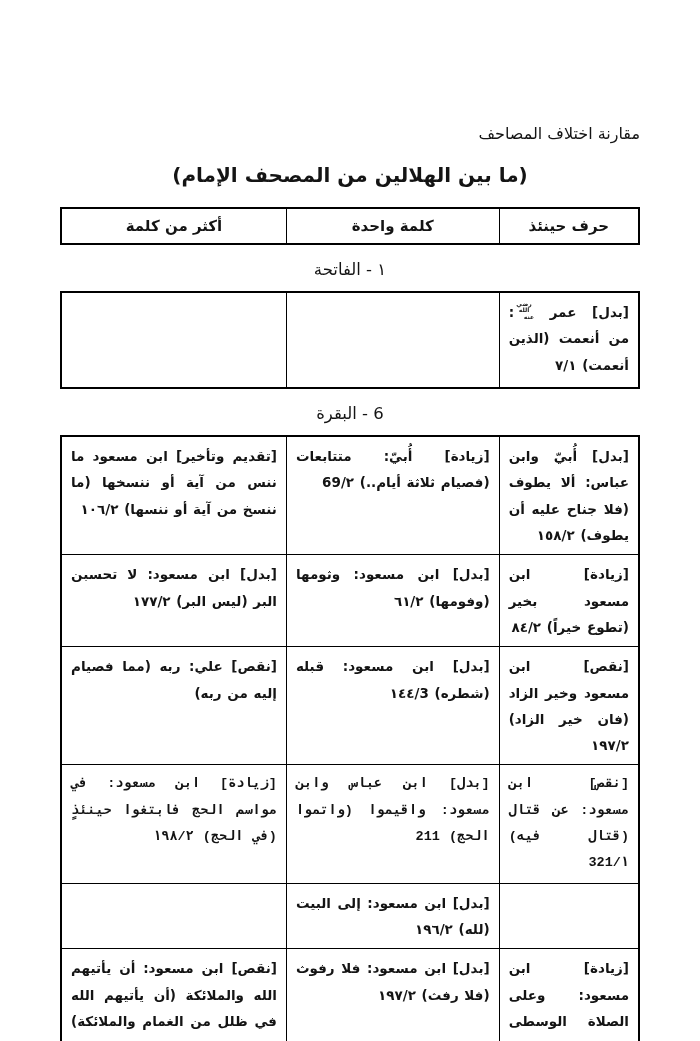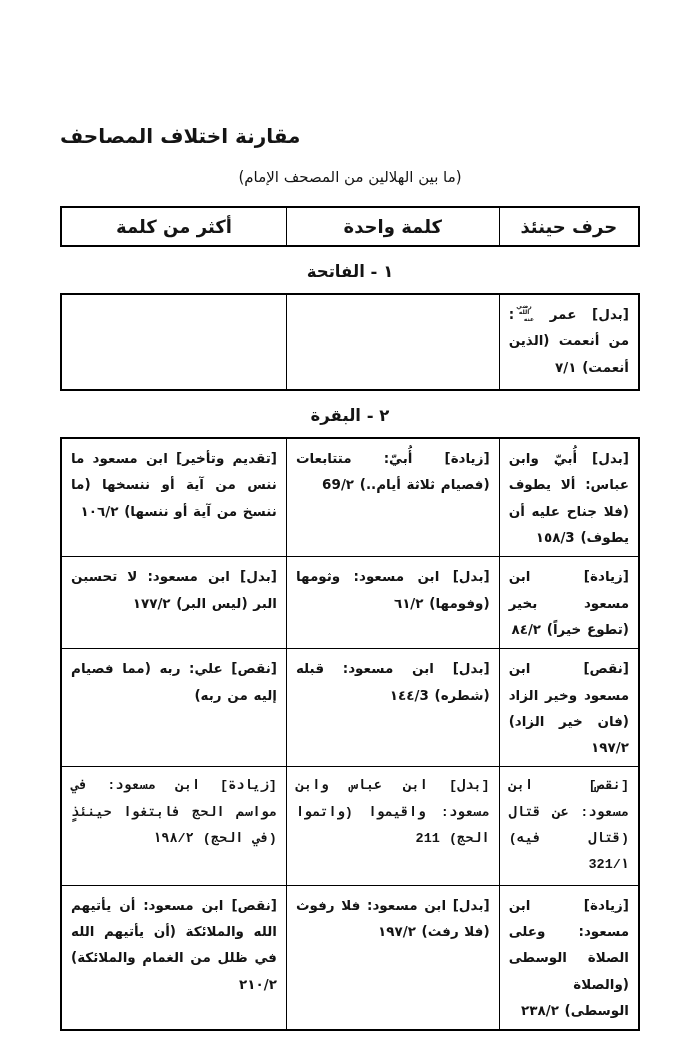--- a/index.html
+++ b/index.html
@@ -12,60 +12,60 @@
     height: 1041px;
     font-family: "DejaVu Sans", sans-serif;
     direction: rtl;
     color: #141414;
     overflow: hidden;
   }
   .sheet {
     padding: 124px 60px 0 60px;
   }
   .doc-title {
-    text-align: left;
-    font-size: 20px;
-    font-weight: bold;
+    text-align: right;
+    font-size: 16px;
+    font-weight: normal;
     margin: 0 0 20px 0;
   }
   .doc-subtitle {
     text-align: center;
-    font-size: 15px;
-    font-weight: normal;
+    font-size: 20px;
+    font-weight: bold;
     margin: 0 0 20px 0;
   }
   table.cmp {
     width: 100%;
     border-collapse: collapse;
     table-layout: fixed;
     border: 2.5px solid #000;
   }
   table.cmp th, table.cmp td {
     border: 1.5px solid #000;
   }
   table.cmp th {
-    font-size: 18px;
+    font-size: 15px;
     font-weight: bold;
     padding: 8px 4px;
     text-align: center;
   }
   table.cmp td {
     vertical-align: top;
     padding: 6px 9px;
     font-size: 13.5px;
     font-weight: bold;
     line-height: 1.95;
     text-align: justify;
     text-align-last: right;
     word-spacing: 1px;
   }
   .section-heading {
     text-align: center;
     font-size: 16.5px;
-    font-weight: bold;
+    font-weight: normal;
     margin: 15px 0 12px 0;
   }
   .t-fatiha td { height: 82px; }
   .row-1 td { height: 82px; margin-top: 44px; }
   .row-2 td { height: 56px; }
   .row-3 td { height: 70px; }
   .row-4 td { height: 62px; font-family: Liberation Mono, monospace; }
   .row-5 td { height: 38px; }
   .row-6 td { height: 88px; }
   .honorific {
@@ -112,49 +112,54 @@
     </colgroup>
     <tbody>
         <tr class="t-fatiha">
       <td><span>[بدل] عمر </span><span class="honorific">رضي الله عنه</span><span>: من أنعمت (الذين أنعمت) ٧/١</span></td>
       <td></td>
       <td></td>
     </tr>
   </tbody>
     </table>
 
-  <div class="section-heading">٢ - البقرة</div>
+  <div class="section-heading">6 - البقرة</div>
 
   <table class="cmp">
     <colgroup>
       <col style="width:24.2%">
       <col style="width:36.8%">
       <col style="width:39%">
     </colgroup>
     <tbody>
         <tr class="row-1">
-      <td>[بدل] أُبيّ وابن عباس: ألا يطوف (فلا جناح عليه أن يطوف) ١٥٨/3</td>
+      <td>[بدل] أُبيّ وابن عباس: ألا يطوف (فلا جناح عليه أن يطوف) ١٥٨/٢</td>
       <td>[زيادة] أُبيّ: متتابعات (فصيام ثلاثة أيام..) 69/٢</td>
       <td>[تقديم وتأخير] ابن مسعود ما ننس من آية أو ننسخها (ما ننسخ من آية أو ننسها) ١٠٦/٢</td>
     </tr>
     <tr class="row-2">
       <td>[زيادة] ابن مسعود بخير (تطوع خيراً) ٨٤/٢</td>
       <td>[بدل] ابن مسعود: وثومها (وفومها) ٦١/٢</td>
       <td>[بدل] ابن مسعود: لا تحسبن البر (ليس البر) ١٧٧/٢</td>
     </tr>
     <tr class="row-3">
       <td>[نقص] ابن مسعود وخير الزاد (فان خير الزاد) ١٩٧/٢</td>
       <td>[بدل] ابن مسعود: قبله (شطره) ١٤٤/3</td>
       <td>[نقص] علي: ربه (مما فصيام إليه من ربه)</td>
     </tr>
     <tr class="row-4">
       <td>[نقص] ابن مسعود: عن قتال (قتال فيه) 321/١</td>
       <td>[بدل] ابن عباس وابن مسعود: واقيموا (واتموا الحج) 211</td>
       <td>[زيادة] ابن مسعود: في مواسم الحج فابتغوا حينئذٍ (في الحج) ١٩٨/٢</td>
     </tr>
+    <tr class="row-5">
+      <td></td>
+      <td>[بدل] ابن مسعود: إلى البيت (لله) ١٩٦/٢</td>
+      <td></td>
+    </tr>
     <tr class="row-6">
       <td>[زيادة] ابن مسعود: وعلى الصلاة الوسطى (والصلاة الوسطى) ٢٣٨/٢</td>
       <td>[بدل] ابن مسعود: فلا رفوث (فلا رفث) ١٩٧/٢</td>
       <td>[نقص] ابن مسعود: أن يأتيهم الله والملائكة (أن يأتيهم الله في ظلل من الغمام والملائكة) ٢١٠/٢</td>
     </tr>
   </tbody>
     </table>
 
 </div>
 

